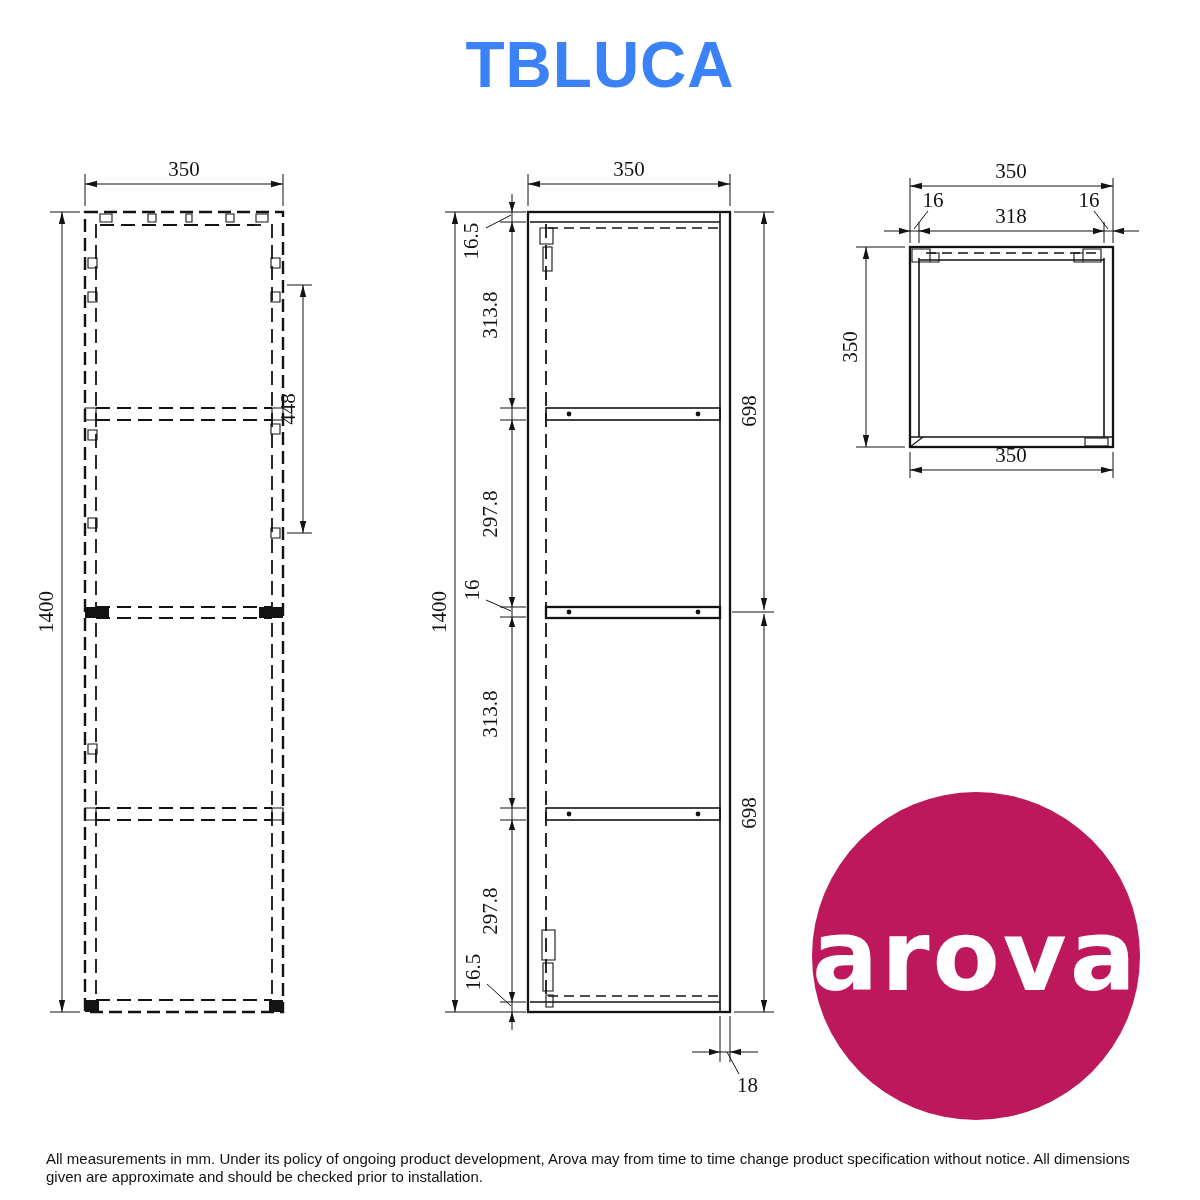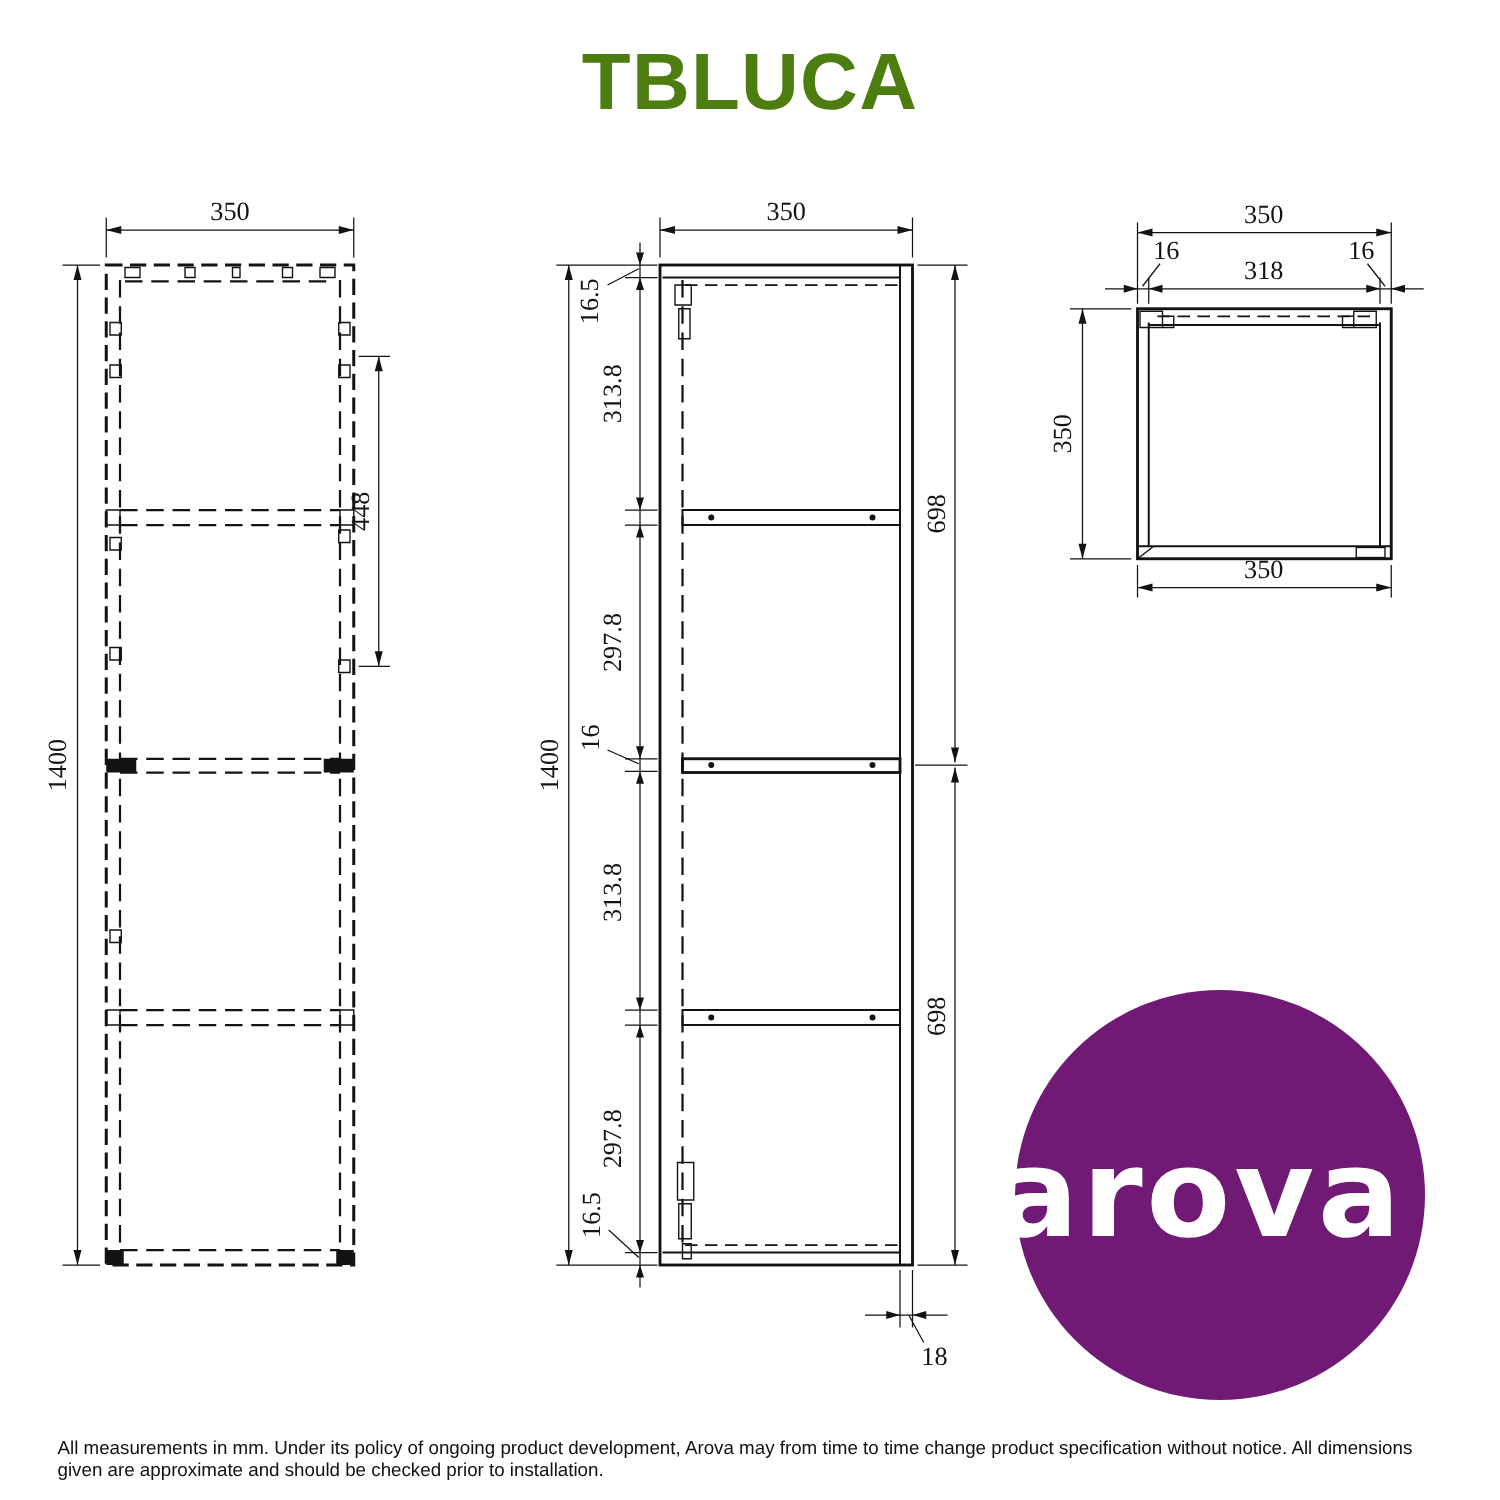--- a/index.html
+++ b/index.html
@@ -1,32 +1,32 @@
 <!DOCTYPE html>
 <html><head>
 <meta charset="utf-8">
 <style>
   html,body{margin:0;padding:0;background:#fff;}
   .page{position:relative;width:1200px;height:1200px;background:#fff;overflow:hidden;
         font-family:"Liberation Sans",sans-serif;color:#111;}
   .title{position:absolute;left:0;right:0;top:28px;margin:0;text-align:center;
-         font-size:64px;font-weight:900;letter-spacing:1px;color:#4d7c0f;
+         font-size:64px;font-weight:900;letter-spacing:1px;color:#3b82f6;
          font-family:"Liberation Sans",sans-serif;}
   svg{position:absolute;left:0;top:0;}
   .ln{stroke:#131313;stroke-width:1.6;fill:none;}
   .thick{stroke:#131313;stroke-width:2.3;fill:none;}
   .thin{stroke:#131313;stroke-width:1.1;fill:none;}
   .dash1{stroke:#131313;stroke-width:1.8;fill:none;stroke-dasharray:14 7;}
   .dash2{stroke:#131313;stroke-width:2.4;fill:none;stroke-dasharray:13 6;}
   .dashf{stroke:#131313;stroke-width:1.4;fill:none;stroke-dasharray:10 6;}
   .dim{stroke:#131313;stroke-width:1;fill:none;}
   .arrw{fill:#131313;stroke:none;}
   .dim-t{font-family:"Liberation Serif",serif;font-size:21px;fill:#131313;}
   .logo{position:absolute;left:812px;top:792px;width:328px;height:328px;border-radius:50%;
-        background:#701a75;display:flex;align-items:center;justify-content:center;}
+        background:#be185d;display:flex;align-items:center;justify-content:flex-start;}
   .logo-word{color:#fff;font-family:"DejaVu Sans","Liberation Sans",sans-serif;
              font-weight:bold;font-size:98px;letter-spacing:3px;line-height:1;}
   .logo-reg{color:#fff;font-size:30px;font-weight:normal;align-self:flex-start;
             margin-top:88px;margin-left:2px;font-family:"DejaVu Sans",sans-serif;}
   .disclaimer{position:absolute;left:46px;top:1150px;width:1118px;margin:0;
               font-size:15px;line-height:18px;font-weight:400;color:#111;
               font-family:"Liberation Sans",sans-serif;}
 </style>
 </head>
 <body>

